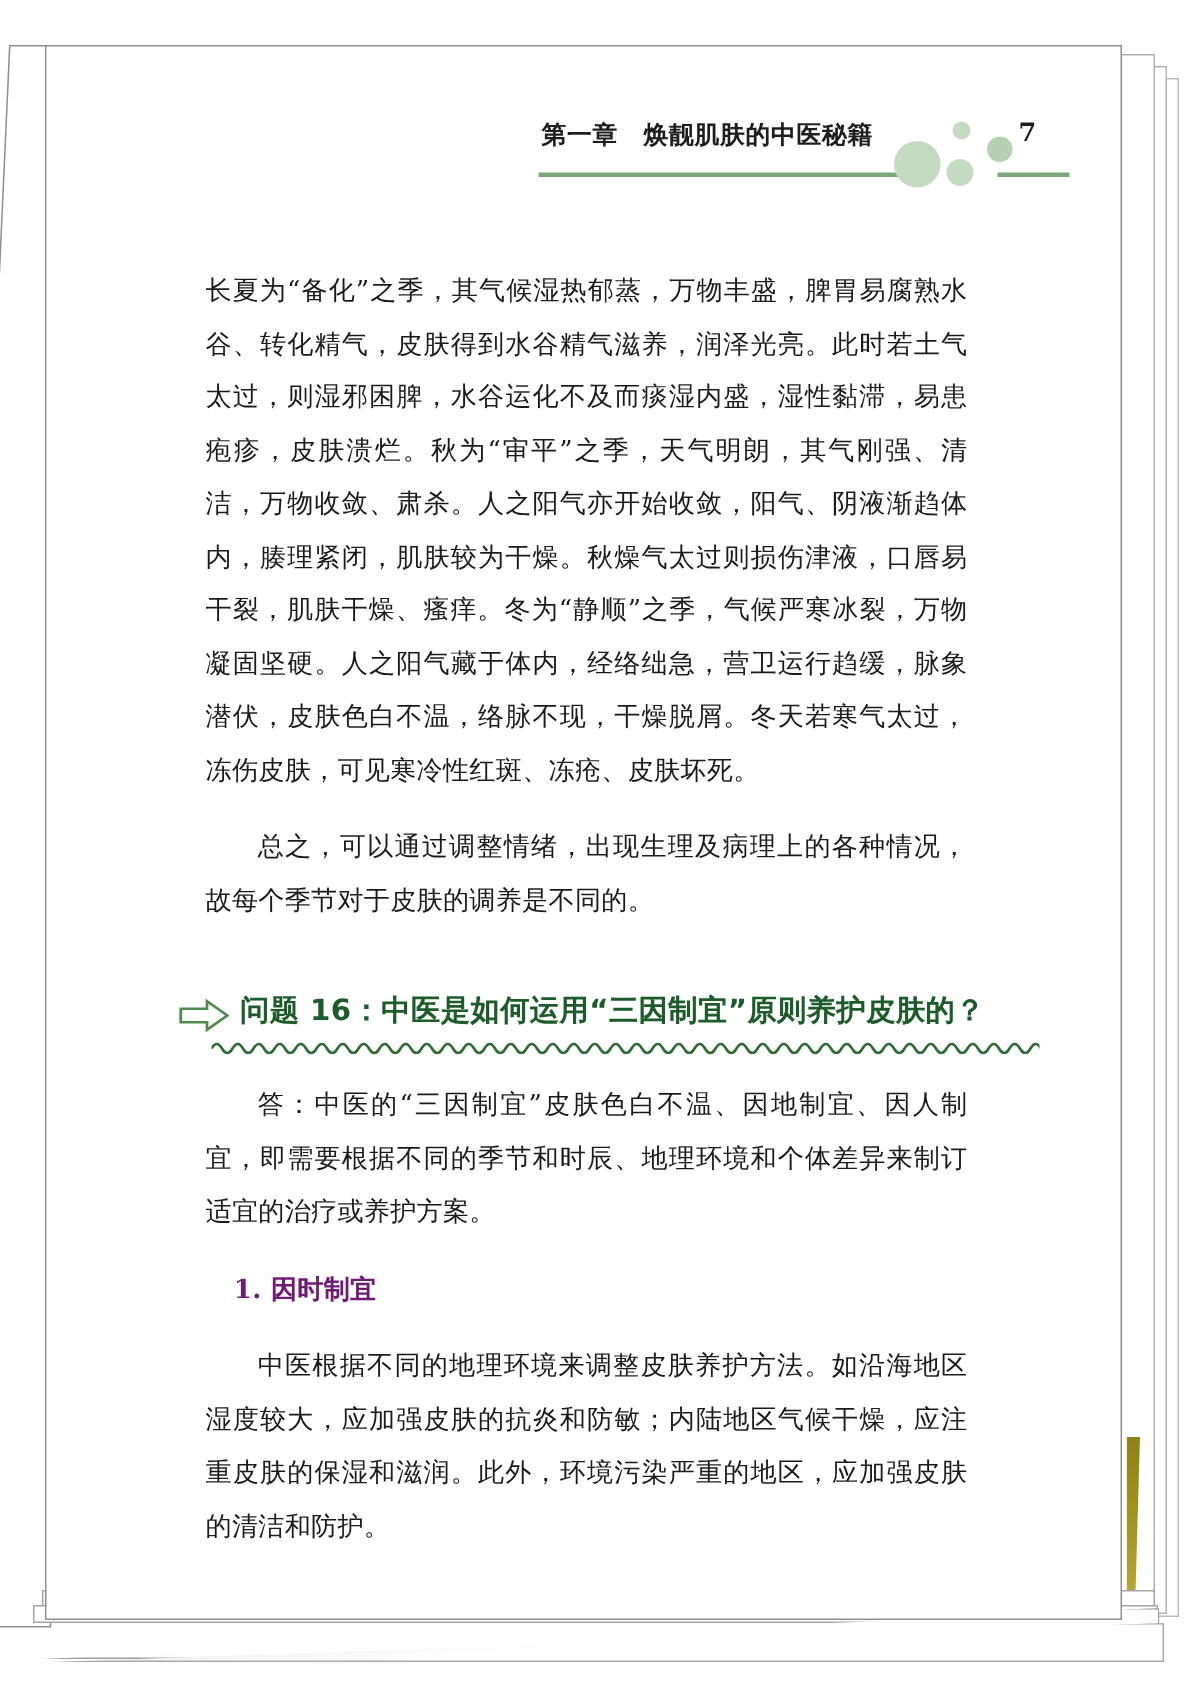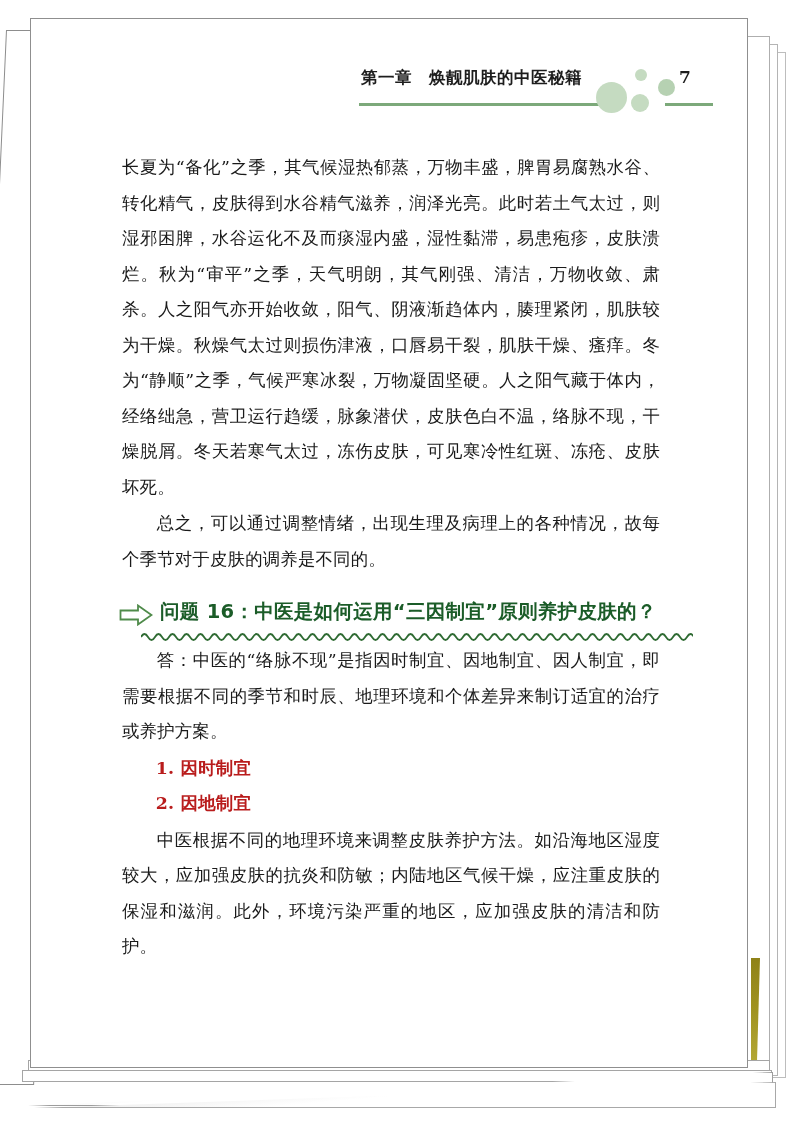--- a/index.html
+++ b/index.html
@@ -96,21 +96,21 @@
     background: linear-gradient(175deg,#d8d8d8 0%,#ffffff 50%,#ffffff 100%);
     border: 1px solid #a8a8a8;
     box-sizing: border-box;
     clip-path: polygon(0 100%, 100% 0, 100% 100%, 0 100%);
   }
 
   
   .page {
     position: absolute;
     left: 30px;
-    top: 18px;
+    top: 30px;
     width: 718px;
     height: 1050px;
     background: #ffffff;
     border: 1px solid #8f8f8f;
     box-sizing: border-box;
     z-index: 6;
   }
 
   
   .runhead {
@@ -162,35 +162,35 @@
   .dot-d { left: 627px; top: 30px; width: 17px; height: 17px; background:#b6d1b2; }
 
   
   .col {
     position: absolute;
     left: 90px;
     top: 130px;
     width: 540px;
   }
   p.body {
-    margin: 1px;
+    margin: 16px;
     font-size: 17.4px;
     line-height: 35.5px;
     color: #1a1a1a;
     text-align: justify;
     text-align-last: left;
     letter-spacing: 0.2px;
     font-family: "DejaVu Serif", "Liberation Serif", serif;
   }
   p.indent { text-indent: 2em; }
 
   
   .qhead-wrap {
     position: relative;
-    margin-top: 21px;
+    margin-top: 41px;
     margin-left: -2px;
     height: 44px;
   }
   .arrow-icon {
     position: absolute;
     left: 0px;
     top: 6px;
     width: 34px;
     height: 22px;
   }
@@ -212,21 +212,21 @@
     width: 552px;
     height: 10px;
   }
 
   
   p.subhead {
     margin: 0;
     font-size: 17.4px;
     line-height: 35.5px;
     font-weight: 700;
-    color: #b91c1c;
+    color: #701a75;
     text-indent: 2em;
     letter-spacing: 0.2px;
     font-family: "DejaVu Serif", "Liberation Serif", serif;
   }
 </style>
 </head>
 <body>
 
 <div class="stage">
 
@@ -266,22 +266,21 @@
       <div class="qhead-wrap">
         <svg class="arrow-icon" viewBox="0 0 34 22">
           <path d="M1.5 6.5 H19 V1.5 L32.5 11 L19 20.5 V15.5 H1.5 Z" fill="none" stroke="#4f8b4a" stroke-width="1.8" stroke-linejoin="miter"></path>
         </svg>
         <div class="qhead">问题 16：中医是如何运用“三因制宜”原则养护皮肤的？</div>
         <svg class="wavy" viewBox="0 0 552 10" preserveAspectRatio="none">
           <path d="M0 6 Q3.5 0 7 6 T14 6 T21 6 T28 6 T35 6 T42 6 T49 6 T56 6 T63 6 T70 6 T77 6 T84 6 T91 6 T98 6 T105 6 T112 6 T119 6 T126 6 T133 6 T140 6 T147 6 T154 6 T161 6 T168 6 T175 6 T182 6 T189 6 T196 6 T203 6 T210 6 T217 6 T224 6 T231 6 T238 6 T245 6 T252 6 T259 6 T266 6 T273 6 T280 6 T287 6 T294 6 T301 6 T308 6 T315 6 T322 6 T329 6 T336 6 T343 6 T350 6 T357 6 T364 6 T371 6 T378 6 T385 6 T392 6 T399 6 T406 6 T413 6 T420 6 T427 6 T434 6 T441 6 T448 6 T455 6 T462 6 T469 6 T476 6 T483 6 T490 6 T497 6 T504 6 T511 6 T518 6 T525 6 T532 6 T539 6 T546 6 T553 6" fill="none" stroke="#2f6b33" stroke-width="1.8"></path>
         </svg>
       </div>
 
-      <p class="body indent">答：中医的“络脉不现”是指因时制宜、因地制宜、因人制宜，即需要根据不同的季节和时辰、地理环境和个体差异来制订适宜的治疗或养护方案。</p>
+      <p class="body indent">答：中医的“三因制宜”皮肤色白不温、因地制宜、因人制宜，即需要根据不同的季节和时辰、地理环境和个体差异来制订适宜的治疗或养护方案。</p>
 
       <p class="subhead">1. 因时制宜</p>
 
-      <p class="subhead">2. 因地制宜</p>
       <p class="body indent">中医根据不同的地理环境来调整皮肤养护方法。如沿海地区湿度较大，应加强皮肤的抗炎和防敏；内陆地区气候干燥，应注重皮肤的保湿和滋润。此外，环境污染严重的地区，应加强皮肤的清洁和防护。</p>
 
     </div>
   </div>
 </div>
 
 </body></html>

